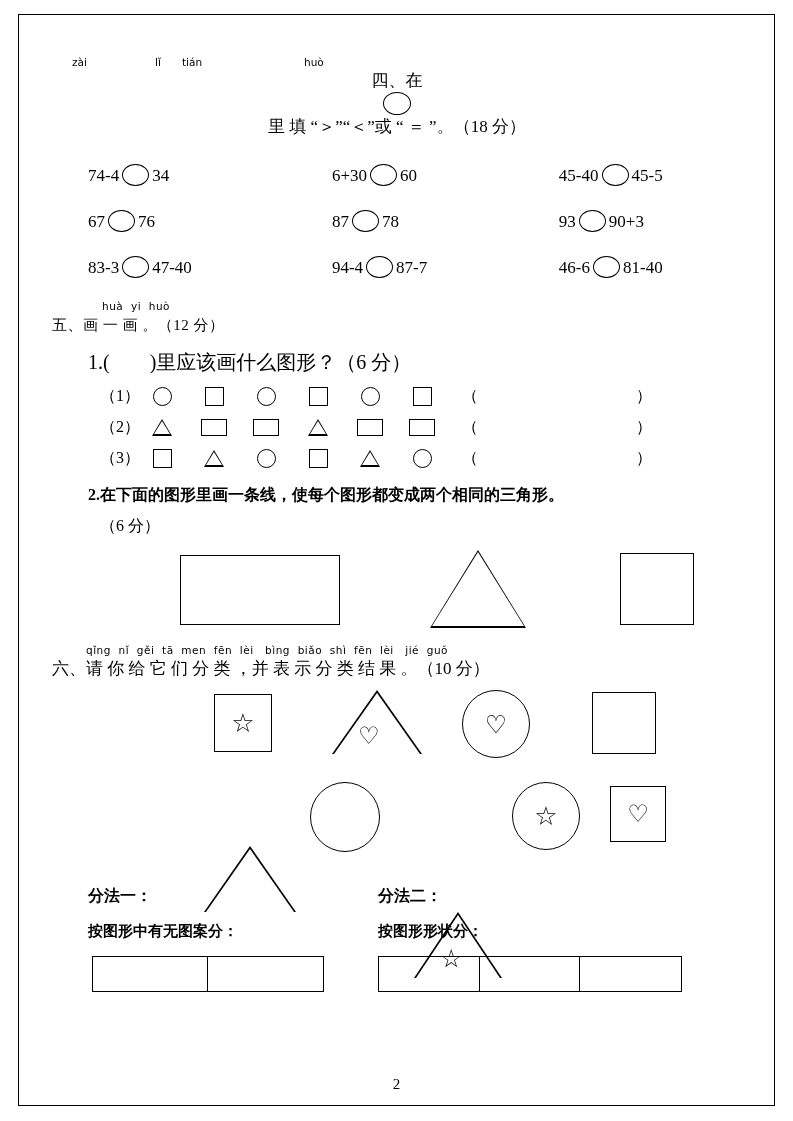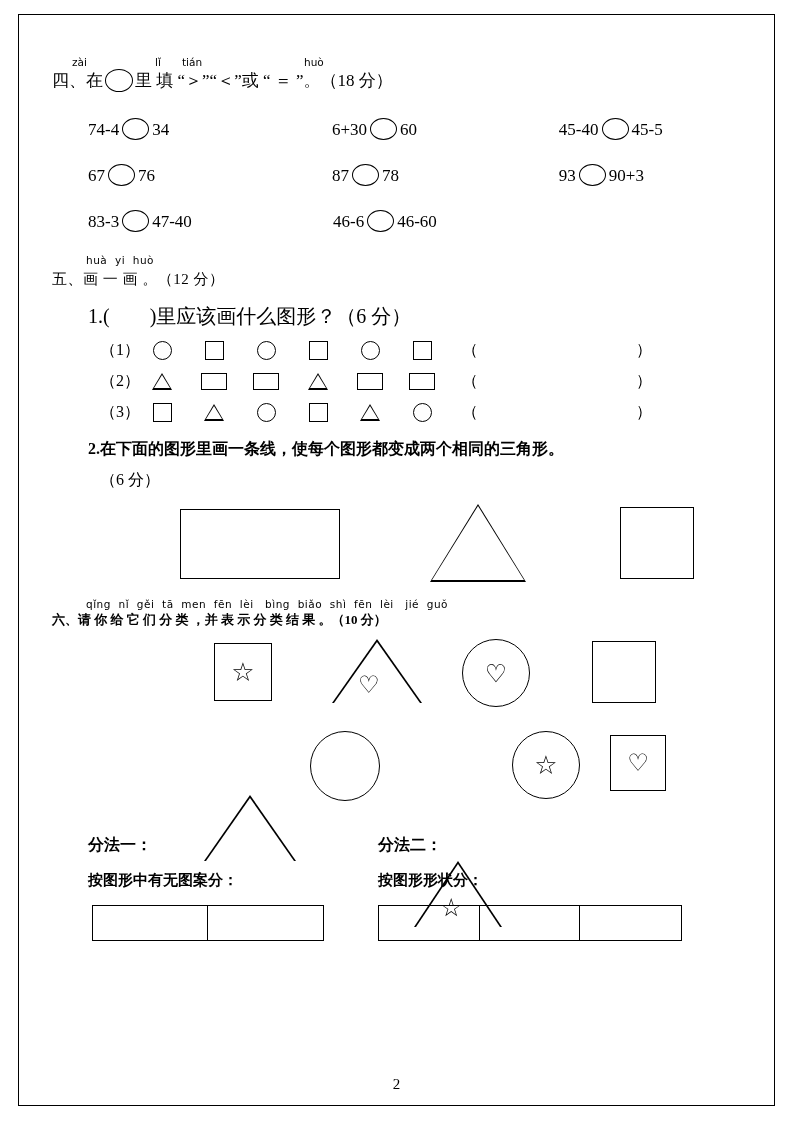--- a/index.html
+++ b/index.html
@@ -63,20 +63,21 @@
     position: relative;
     height: 13px;
   }
   .pz { position: absolute; font-family: "DejaVu Sans", sans-serif; font-size: 10.5px; }
   .sec4-title {
     font-size: 17px;
     display: flex;
     align-items: center;
     gap: 0px;
     white-space: pre;
+    flex-direction: column;
   }
   .ellipse {
     display: inline-block;
     width: 26px;
     height: 21px;
     border: 1.3px solid #000;
     border-radius: 50%;
     vertical-align: middle;
     margin: 0 2px;
   }
@@ -105,21 +106,21 @@
     align-items: flex-end;
     font-size: 17px;
     white-space: pre;
   }
   .cmp-c1 { width: 245px; }
   .cmp-c2 { width: 228px; }
   .cmp-c3 { width: 180px; }
 
   
   .sec5 { margin-top: 10px; }
-  .sec5-pinyin { margin-left: 34px; }
+  .sec5-pinyin { margin-left: 50px; }
   .sub-item {
     font-size: 20px;
     margin-left: 36px;
     margin-top: 12px;
     white-space: pre;
   }
   .shape-row {
     display: flex;
     align-items: center;
     margin-left: 48px;
@@ -214,21 +215,21 @@
   .bs-sq {
     position: absolute;
     left: 490px; top: 8px;
     width: 72px; height: 70px;
     border: 1.4px solid #000;
   }
 
   
   .sec6 { margin-top: 7px; }
   .sec6-pinyin { margin-left: 34px; }
-  .sec6-title { font-size: 13px; white-space: pre; font-weight: bold; }
+  .sec6-title { font-size: 17px; white-space: pre; }
 
   .class-shapes {
     position: relative;
     height: 190px;
     margin-top: 10px;
     margin-left: 70px;
   }
   .fig { position: absolute; }
   .box-outline { border: 1.4px solid #000; }
 
@@ -368,24 +369,29 @@
           <span>90+3</span>
         </div>
       </div>
 
       <div class="cmp-row">
         <div class="cmp-cell cmp-c1">
           <span>83-3</span>
           <span class="ellipse-sm"></span>
           <span>47-40</span>
         </div>
+        <div class="cmp-cell cmp-c2">
+          <span>94-4</span>
+          <span class="ellipse-sm"></span>
+          <span>87-7</span>
+        </div>
         <div class="cmp-cell cmp-c3">
           <span>46-6</span>
           <span class="ellipse-sm"></span>
-          <span>46-60</span>
+          <span>81-40</span>
         </div>
       </div>
     </div>
 
     <div class="sec5">
       <div class="pinyin sec5-pinyin">huà  yi  huò</div>
       <div class="cnline">五、画 一 画 。（12 分）</div>
 
       <div class="sub-item">1.(        )里应该画什么图形？（6 分）</div>
 

